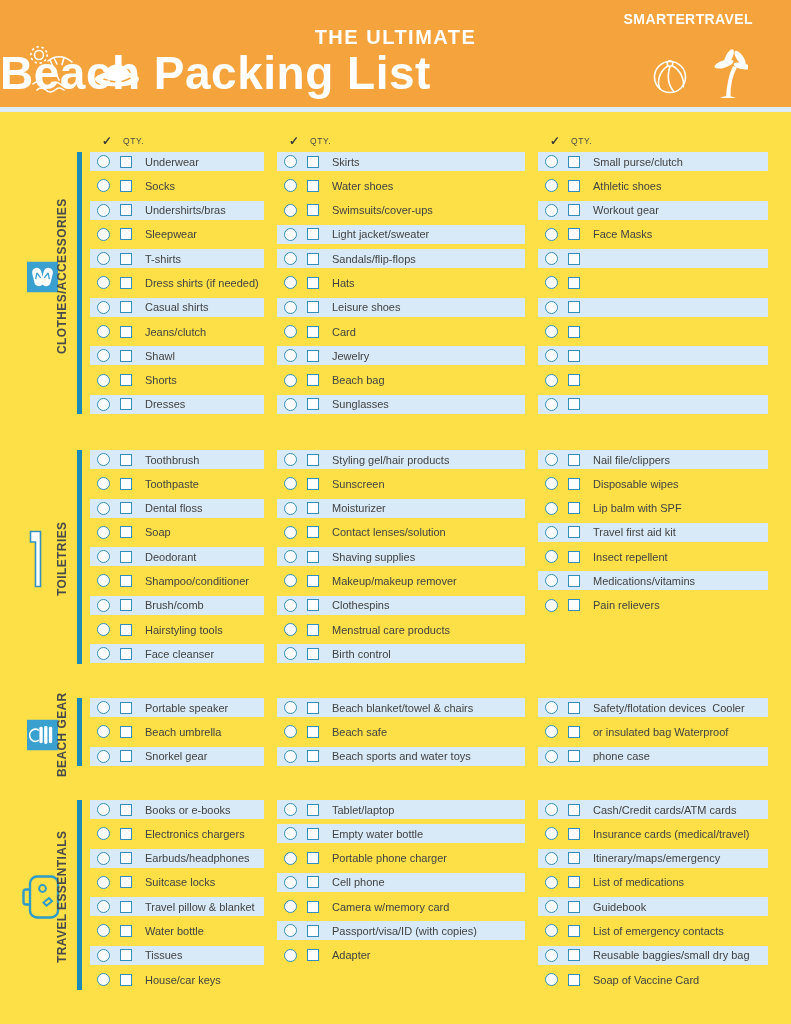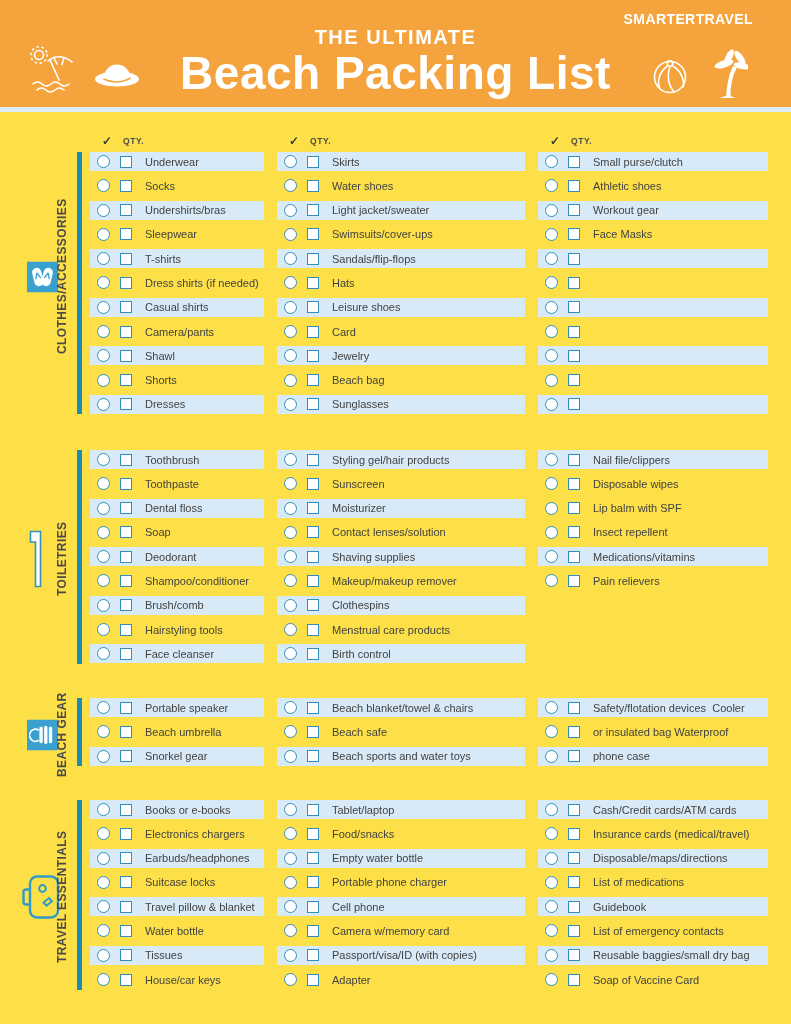--- a/index.html
+++ b/index.html
@@ -9,21 +9,21 @@
     background:#fde047; overflow:hidden;
     font-family:"Liberation Sans", sans-serif; color:#424242;
   }
   
   .banner { position:absolute; top:0; left:0; width:791px; height:112px;
     background:#F5A43D; border-bottom:5px solid #DCEDF8; }
   .brand { position:absolute; top:11px; right:38px; color:#fff;
     font-size:14px; font-weight:bold; letter-spacing:0.4px; }
   .kicker { position:absolute; top:26px; left:0; width:100%; text-align:center;
     color:#fff; font-size:20px; font-weight:bold; letter-spacing:1.5px; }
-  .title { position:absolute; top:46px; left:0; width:100%; text-align:center;
+  .title { position:absolute; top:46px; left:0; width:100%; 
     color:#fff; font-size:46px; font-weight:bold; letter-spacing:0.5px; }
   .hicon { position:absolute; }
   .ic-beach { left:28px;  top:44px; width:52px; height:50px; }
   .ic-hat   { left:94px;  top:54px; width:46px; height:34px; }
   .ic-ball  { left:650px; top:56px; width:40px; height:40px; }
   .ic-palm  { left:708px; top:46px; width:40px; height:54px; }
   
   section { position:absolute; left:0; width:791px; }
   section.s1 { top:134px; height:285px; }
   section.s2 { top:450px; height:218px; }
@@ -44,21 +44,21 @@
   .section-icon[data-icon="toothbrush"] { left:29px; width:13px; height:58px; }
   .section-icon[data-icon="beach-bag"]  { left:27px; width:31px; height:31px; }
   .section-icon[data-icon="suitcase"]   { left:21px; width:39px; height:45px; }
   .section-icon svg { display:block; width:100%; height:100%; }
   .cols { display:grid; grid-template-columns:174px 248px 230px;
     column-gap:13px; margin-left:90px; }
   .col { display:flex; flex-direction:column; }
   .col-head { display:flex; align-items:center; height:13px; margin-bottom:5px;
     padding-left:10px; }
   .chk { width:14px; text-align:center; font-size:12px; font-weight:bold; color:#3a3a3a; }
-  .qty { margin-left:9px; font-size:8.5px; font-weight:bold;
+  .qty { margin-left:9px; font-size:8.5px; font-weight:normal;
     letter-spacing:0.6px; color:#4a4a4a; }
   .row { height:19px; margin-bottom:5.3px; display:flex; align-items:center;
     padding-left:7px; }
   .row.alt { background:#D8EAF7; }
   .circle { width:13px; height:13px; border:1.6px solid #338FBA;
     border-radius:50%; background:#fff; flex:0 0 auto; }
   .box { width:12px; height:12px; border:1.6px solid #338FBA;
     background:#fff; margin-left:10px; flex:0 0 auto; }
   .lbl { margin-left:13px; font-size:11px; color:#424242; white-space:pre; }
 </style>
@@ -172,21 +172,21 @@
 
   <div class="row alt">
     <span class="circle"></span>
     <span class="box"></span>
     <span class="lbl">Casual shirts</span>
   </div>
 
   <div class="row plain">
     <span class="circle"></span>
     <span class="box"></span>
-    <span class="lbl">Camera/pants</span>
+    <span class="lbl">Jeans/clutch</span>
   </div>
 
   <div class="row alt">
     <span class="circle"></span>
     <span class="box"></span>
     <span class="lbl">Shawl</span>
   </div>
 
   <div class="row plain">
     <span class="circle"></span>
@@ -211,30 +211,30 @@
     <span class="box"></span>
     <span class="lbl">Skirts</span>
   </div>
 
   <div class="row plain">
     <span class="circle"></span>
     <span class="box"></span>
     <span class="lbl">Water shoes</span>
   </div>
 
+  <div class="row plain">
+    <span class="circle"></span>
+    <span class="box"></span>
+    <span class="lbl">Swimsuits/cover-ups</span>
+  </div>
+
   <div class="row alt">
     <span class="circle"></span>
     <span class="box"></span>
     <span class="lbl">Light jacket/sweater</span>
-  </div>
-
-  <div class="row plain">
-    <span class="circle"></span>
-    <span class="box"></span>
-    <span class="lbl">Swimsuits/cover-ups</span>
   </div>
 
   <div class="row alt">
     <span class="circle"></span>
     <span class="box"></span>
     <span class="lbl">Sandals/flip-flops</span>
   </div>
 
   <div class="row plain">
     <span class="circle"></span>
@@ -479,20 +479,25 @@
     <span class="lbl">Disposable wipes</span>
   </div>
 
 
   <div class="row plain">
     <span class="circle"></span>
     <span class="box"></span>
     <span class="lbl">Lip balm with SPF</span>
   </div>
 
+  <div class="row alt">
+    <span class="circle"></span>
+    <span class="box"></span>
+    <span class="lbl">Travel first aid kit</span>
+  </div>
 
   <div class="row plain">
     <span class="circle"></span>
     <span class="box"></span>
     <span class="lbl">Insect repellent</span>
   </div>
 
   <div class="row alt">
     <span class="circle"></span>
     <span class="box"></span>
@@ -643,25 +648,20 @@
     <span class="lbl">House/car keys</span>
   </div>
 </div>
           <div class="col">
   <div class="row alt">
     <span class="circle"></span>
     <span class="box"></span>
     <span class="lbl">Tablet/laptop</span>
   </div>
 
-  <div class="row plain">
-    <span class="circle"></span>
-    <span class="box"></span>
-    <span class="lbl">Food/snacks</span>
-  </div>
 
   <div class="row alt">
     <span class="circle"></span>
     <span class="box"></span>
     <span class="lbl">Empty water bottle</span>
   </div>
 
   <div class="row plain">
     <span class="circle"></span>
     <span class="box"></span>
@@ -701,21 +701,21 @@
 
   <div class="row plain">
     <span class="circle"></span>
     <span class="box"></span>
     <span class="lbl">Insurance cards (medical/travel)</span>
   </div>
 
   <div class="row alt">
     <span class="circle"></span>
     <span class="box"></span>
-    <span class="lbl">Disposable/maps/directions</span>
+    <span class="lbl">Itinerary/maps/emergency</span>
   </div>
 
   <div class="row plain">
     <span class="circle"></span>
     <span class="box"></span>
     <span class="lbl">List of medications</span>
   </div>
 
   <div class="row alt">
     <span class="circle"></span>

